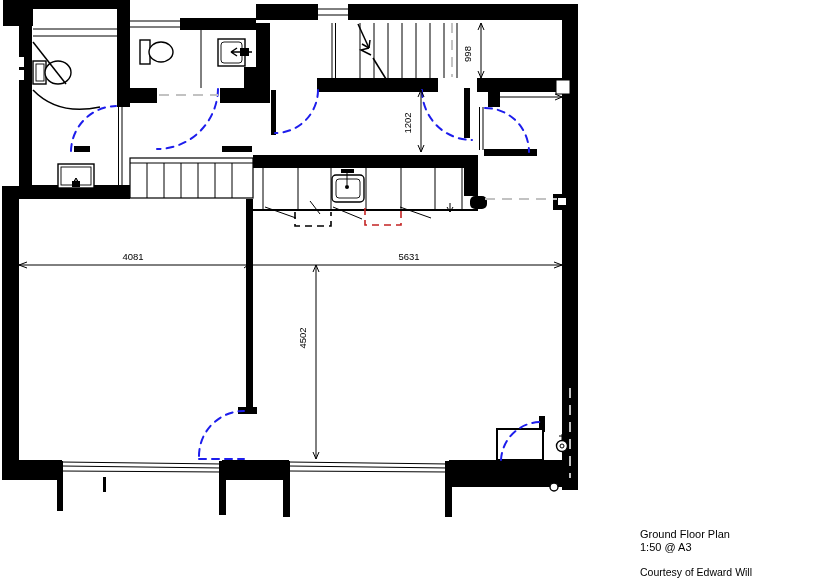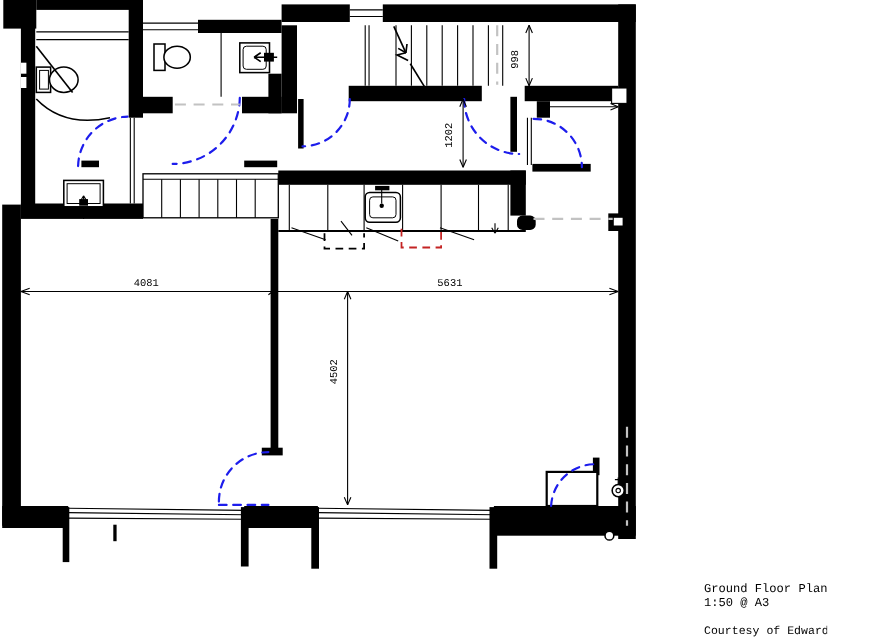--- a/index.html
+++ b/index.html
@@ -1,17 +1,17 @@
 <!DOCTYPE html>
 <html><head>
 <meta charset="utf-8">
 <style>
   html,body{margin:0;padding:0;background:#fff;}
   .sheet{position:relative;width:752px;height:581px;background:#fff;overflow:hidden;
-         font-family:Liberation Mono, monospace;text-align:center;}
+         font-family:Liberation Sans, sans-serif;text-align:center;}
   svg{display:block}
   .thin{stroke:#000;stroke-width:1;fill:none}
   .med{stroke:#000;stroke-width:1.5;fill:none}
   .thick{stroke:#000;stroke-width:2;fill:none}
   .dimline{stroke:#000;stroke-width:1;fill:none}
   .dimtext{font-size:9.5px;fill:#000}
   .titletext{font-size:11px;fill:#000}
   .credittext{font-size:10.5px;fill:#000}
   .fixture{stroke:#000;stroke-width:1.4;fill:#fff}
   .fixthin{stroke:#000;stroke-width:0.9;fill:none}

